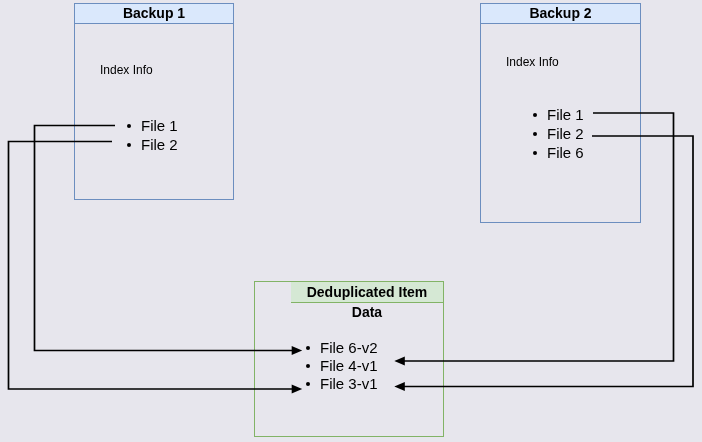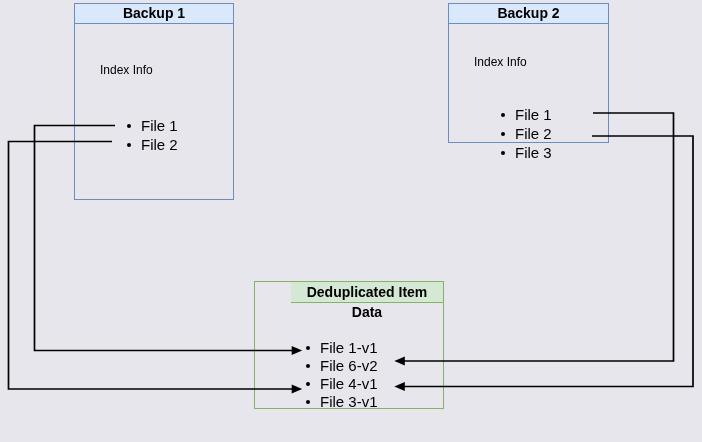--- a/index.html
+++ b/index.html
@@ -19,23 +19,23 @@
     text-align: center; font-weight: bold; font-size: 14px;
     border-bottom: 1px solid;
   }
 
   #backup1, #backup2 { border-color: #6c8ebf; }
   #backup1 .box-header, #backup2 .box-header {
     background: #dae8fc; border-color: #6c8ebf;
     height: 20px; line-height: 19px;
   }
   #backup1 { left: 74px;  top: 3px; width: 160px; height: 197px; }
-  #backup2 { left: 448px; top: 3px; width: 161px; height: 140px; }
+  #backup2 { left: 480px; top: 3px; width: 161px; height: 220px; }
 
-  #dedup { left: 254px; top: 281px; width: 190px; height: 128px; border-color: #82b366; padding-left: 36px; }
+  #dedup { left: 254px; top: 281px; width: 190px; height: 156px; border-color: #82b366; padding-left: 36px; }
   #dedup .box-header {
     background: #d5e8d4; border-color: #82b366;
     height: 21px; line-height: 20px;
   }
 
   .index-label { position: absolute; font-size: 12px; line-height: 20px; white-space: nowrap; }
   #backup1 .index-label { left: 25px; top: 56px; }
   #backup2 .index-label { left: 25px; top: 48px; }
 
   ul.file-list { position: absolute; margin: 0; padding: 0; list-style: none; }
@@ -75,27 +75,26 @@
       <li>File 2</li>
     </ul>
   </div>
 
   <div class="box" id="backup2">
     <div class="box-header">Backup 2</div>
     <div class="index-label">Index Info</div>
     <ul class="file-list">
       <li>File 1</li>
       <li>File 2</li>
-      <li>File 3</li>
+      <li>File 6</li>
     </ul>
   </div>
 
   <div class="box" id="dedup">
     <div class="box-header">Deduplicated Item Data</div>
     <ul class="file-list">
-      <li>File 1-v1</li>
       <li>File 6-v2</li>
       <li>File 4-v1</li>
       <li>File 3-v1</li>
     </ul>
   </div>
 
 </div>
 
 </body></html>

